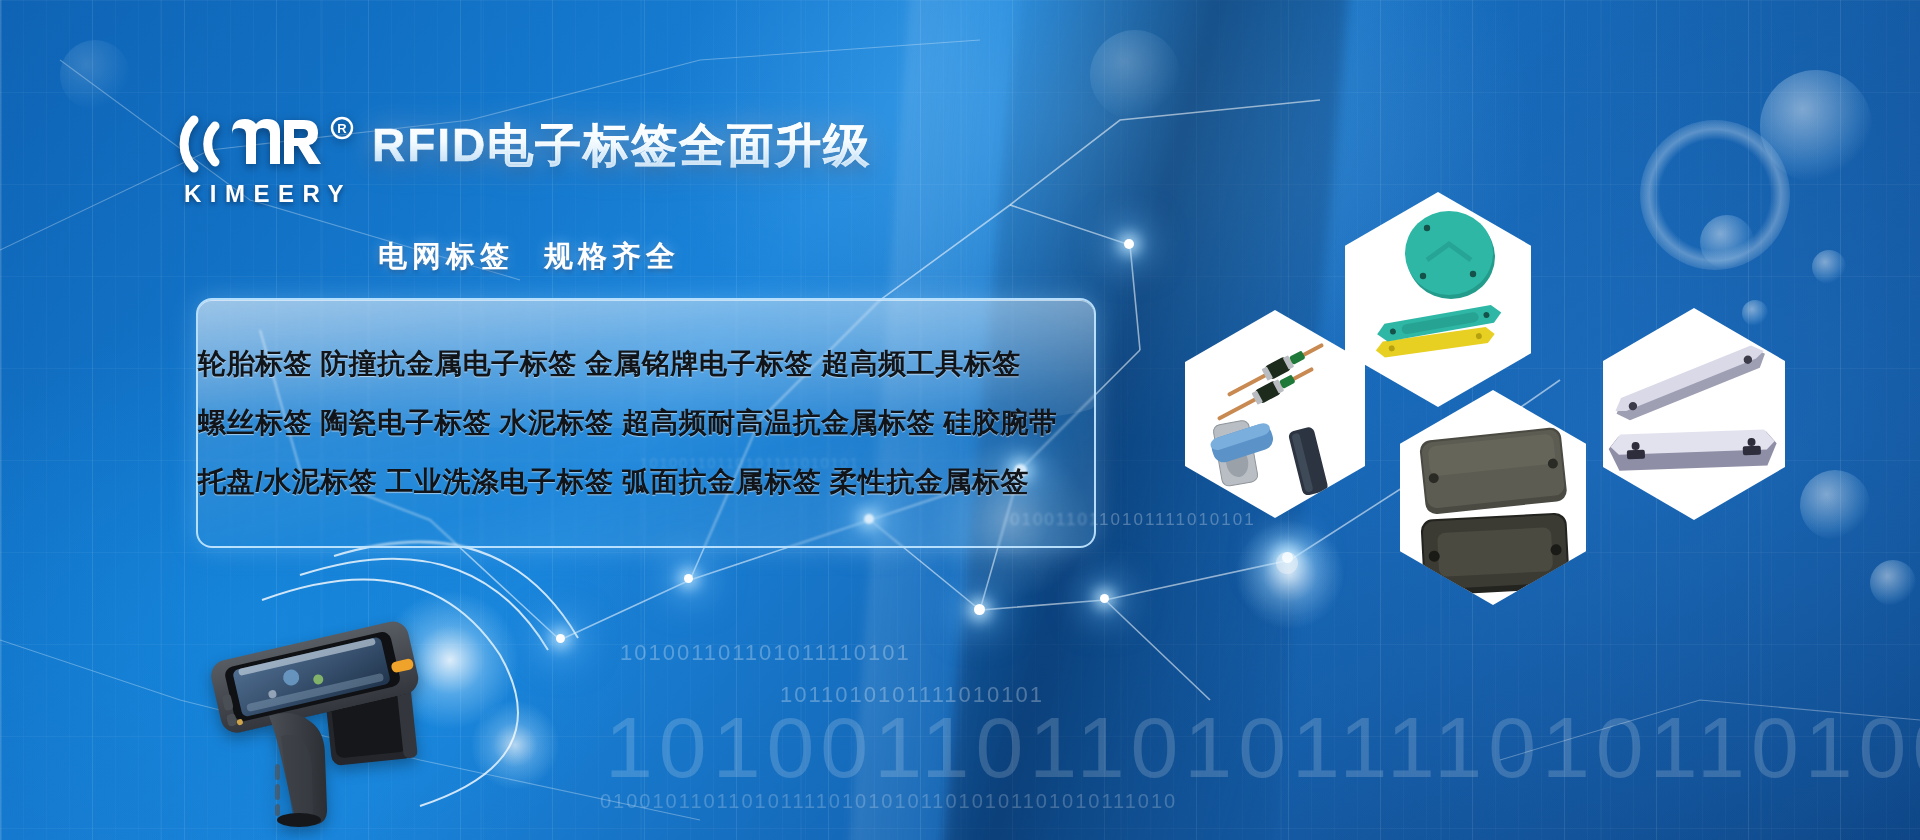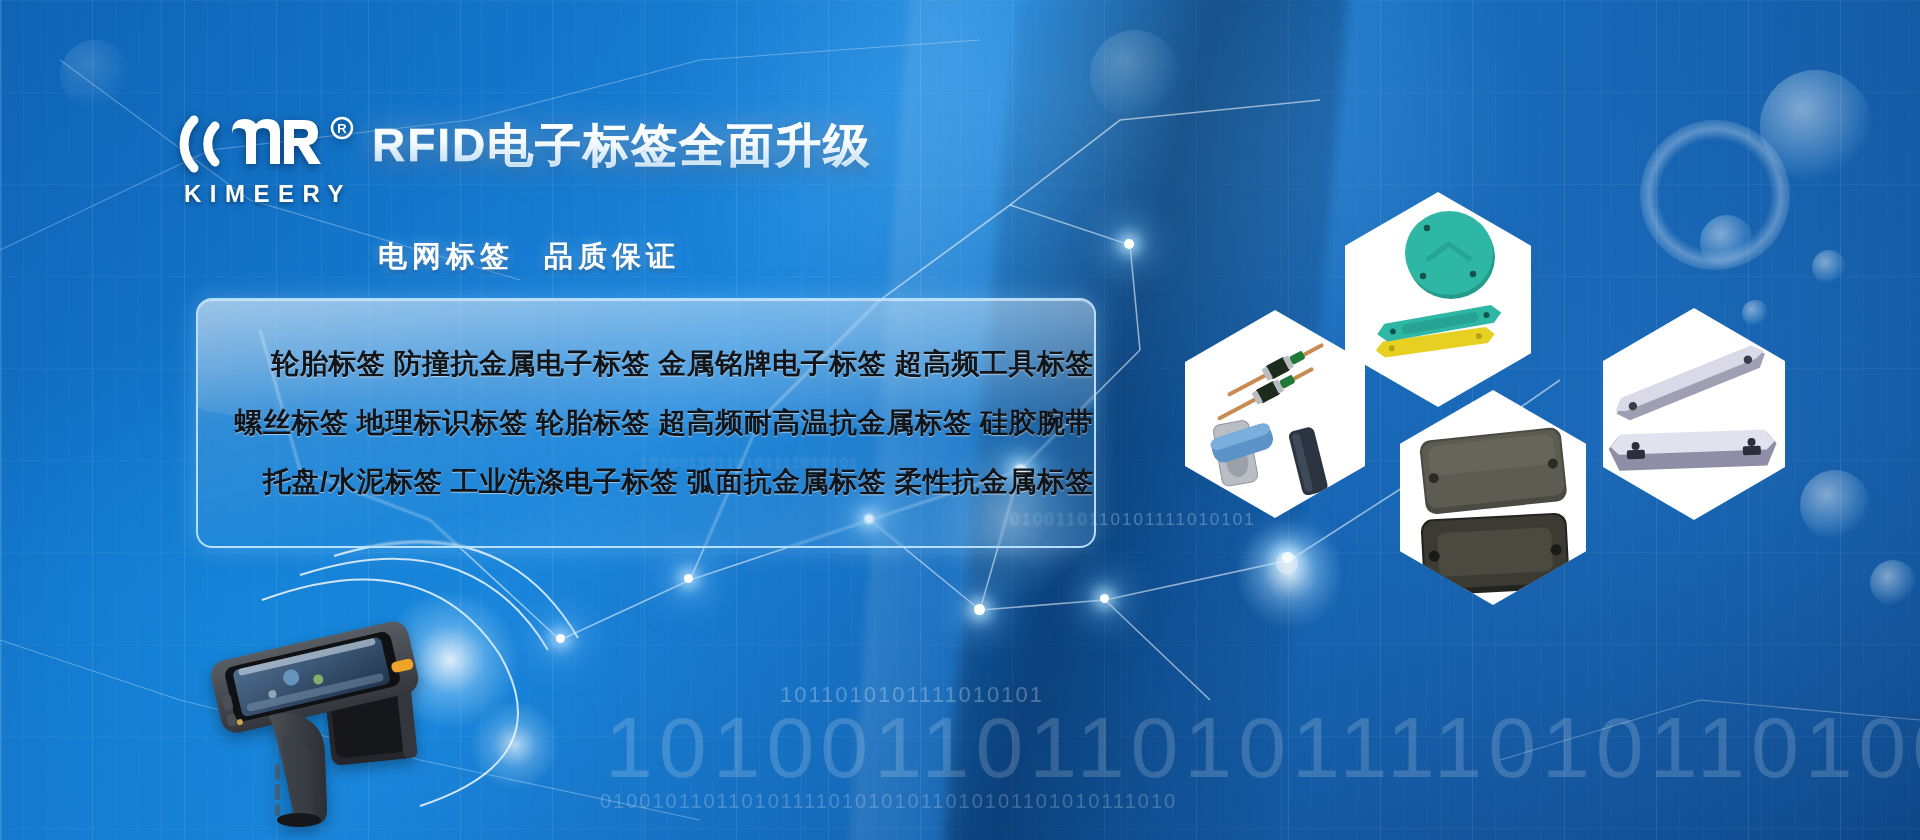--- a/index.html
+++ b/index.html
@@ -112,21 +112,21 @@
     padding:4px 0;
   }
   .panel-sheen{
     position:absolute; left:0; right:0; top:0; height:52%;
     border-radius:14px 14px 40% 40%/14px 14px 22px 22px;
     background:linear-gradient(180deg, rgba(255,255,255,.34), rgba(255,255,255,.05));
     pointer-events:none;
   }
   .prow{
     position:relative; z-index:2;
-    text-align:right; color:#111418; font-size:28px; font-weight:700;
+    text-align:left; color:#111418; font-size:28px; font-weight:700;
     line-height:1; padding:15.5px 0; letter-spacing:.5px; white-space:nowrap;
     text-shadow:0 1px 1px rgba(255,255,255,.55);
   }
 
   
   .hex{
     position:absolute;
     -webkit-clip-path:polygon(50% 0%, 100% 25%, 100% 75%, 50% 100%, 0% 75%, 0% 25%);
     clip-path:polygon(50% 0%, 100% 25%, 100% 75%, 50% 100%, 0% 75%, 0% 25%);
     background:#ffffff; overflow:hidden;
@@ -150,20 +150,21 @@
   <div class="bokeh" style="left:1700px;top:215px;width:54px;height:54px;"></div>
   <div class="bokeh" style="left:1812px;top:250px;width:34px;height:34px;"></div>
   <div class="bokeh" style="left:1742px;top:300px;width:26px;height:26px;"></div>
   <div class="bokeh" style="left:1800px;top:470px;width:70px;height:70px;"></div>
   <div class="bokeh" style="left:1870px;top:560px;width:46px;height:46px;"></div>
   <div class="bokeh ring" style="left:1640px;top:120px;width:150px;height:150px;"></div>
   <div class="bokeh" style="left:1090px;top:30px;width:90px;height:90px;opacity:.5;"></div>
   <div class="bokeh" style="left:60px;top:40px;width:70px;height:70px;opacity:.35;"></div>
 
   <div class="binary" style="left:1010px;top:510px;font-size:17px;">0100110110101111010101</div>
+  <div class="binary" style="left:620px;top:640px;font-size:22px;">101001101101011110101</div>
   <div class="binary" style="left:780px;top:682px;font-size:22px;">1011010101111010101</div>
   <div class="binary huge" style="left:605px;top:698px;font-size:86px;font-weight:400;">101001101101011110101101001101101011110101</div>
   <div class="binary fade" style="left:600px;top:790px;font-size:20px;">010010110110101111010101011010101101010111010</div>
   <div class="binary" style="left:640px;top:455px;font-size:14px;opacity:.55;">10100110110101111010101</div>
 
   <svg class="net" viewBox="0 0 1920 840" preserveAspectRatio="none">
     <g stroke="rgba(255,255,255,.55)" stroke-width="1.6" fill="none">
       <path d="M1140 350 L1020 470 L870 520 L690 580 L560 640"></path>
       <path d="M1020 470 L980 610 L1105 600 L1290 560"></path>
       <path d="M1140 350 L1130 245 L1010 205"></path>
@@ -369,23 +370,23 @@
         <circle cx="172" cy="16" r="10"></circle>
       </g>
       <text x="172" y="21" font-family="Liberation Sans, sans-serif" font-size="13" font-weight="700" fill="#ffffff" text-anchor="middle">R</text>
     </svg>
     <div class="logo-word">KIMEERY</div>
   </div>
 
   <div class="headline">RFID电子标签全面升级</div>
 
   <div class="subline">
-    <span>电网标签</span><span>品质保证</span>
+    <span>电网标签</span><span>规格齐全</span>
   </div>
 
   <div class="panel">
     <div class="panel-sheen"></div>
     <div class="prow">轮胎标签   防撞抗金属电子标签   金属铭牌电子标签  超高频工具标签</div>
-    <div class="prow">螺丝标签  地理标识标签  轮胎标签  超高频耐高温抗金属标签  硅胶腕带</div>
+    <div class="prow">螺丝标签  陶瓷电子标签  水泥标签  超高频耐高温抗金属标签  硅胶腕带</div>
     <div class="prow">托盘/水泥标签  工业洗涤电子标签  弧面抗金属标签  柔性抗金属标签</div>
   </div>
 
 </div>
 
 </body></html>

